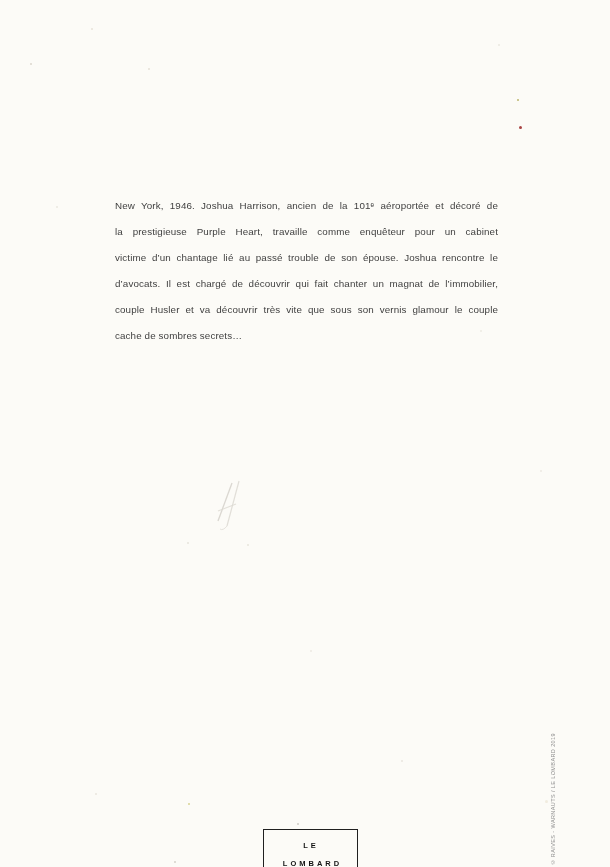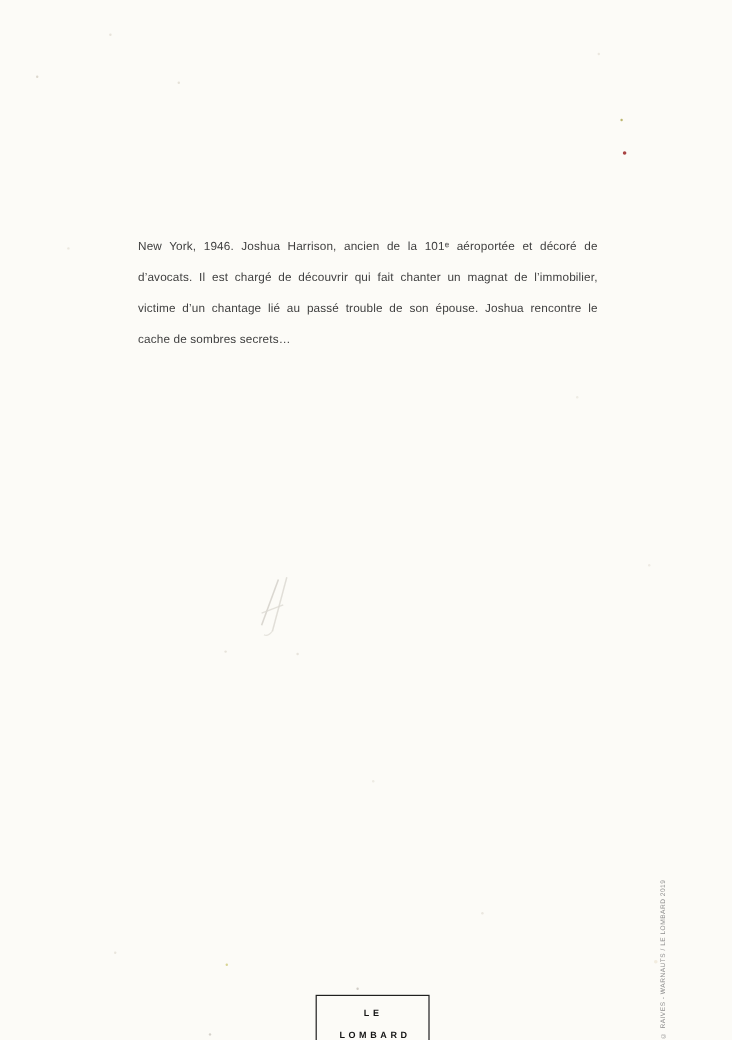--- a/index.html
+++ b/index.html
@@ -71,22 +71,24 @@
     border-radius: 50%;
   }
 </style>
 </head>
 <body>
 
 <div class="page" style="background: rgb(252, 251, 247);">
 
   <div class="synopsis" style="color: rgb(63, 63, 63);">
     <div class="syn-line">New York, 1946. Joshua Harrison, ancien de la 101ᵉ aéroportée et décoré de</div>
+    <div class="syn-line">la prestigieuse Purple Heart, travaille comme enquêteur pour un cabinet</div>
+    <div class="syn-line">victime d’un chantage lié au passé trouble de son épouse. Joshua rencontre le</div>
     <div class="syn-line">d’avocats. Il est chargé de découvrir qui fait chanter un magnat de l’immobilier,</div>
-    <div class="syn-line">victime d’un chantage lié au passé trouble de son épouse. Joshua rencontre le</div>
+    <div class="syn-line">couple Husler et va découvrir très vite que sous son vernis glamour le couple</div>
     <div class="syn-line last">cache de sombres secrets…</div>
   </div>
 
   <svg class="pencil-mark" width="60" height="80" viewBox="0 0 60 80" aria-hidden="true">
     <path d="M36 17 L22 55" stroke="#d6d3cc" stroke-width="1.3" fill="none" opacity="0.9"></path>
     <path d="M43 15 L31 60" stroke="#dad7d0" stroke-width="1.2" fill="none" opacity="0.8"></path>
     <path d="M22 45 L40 38" stroke="#dcd9d2" stroke-width="1.1" fill="none" opacity="0.8"></path>
     <path d="M31 60 q-4 5 -7 3" stroke="#dcd9d2" stroke-width="1" fill="none" opacity="0.7"></path>
   </svg>
 

